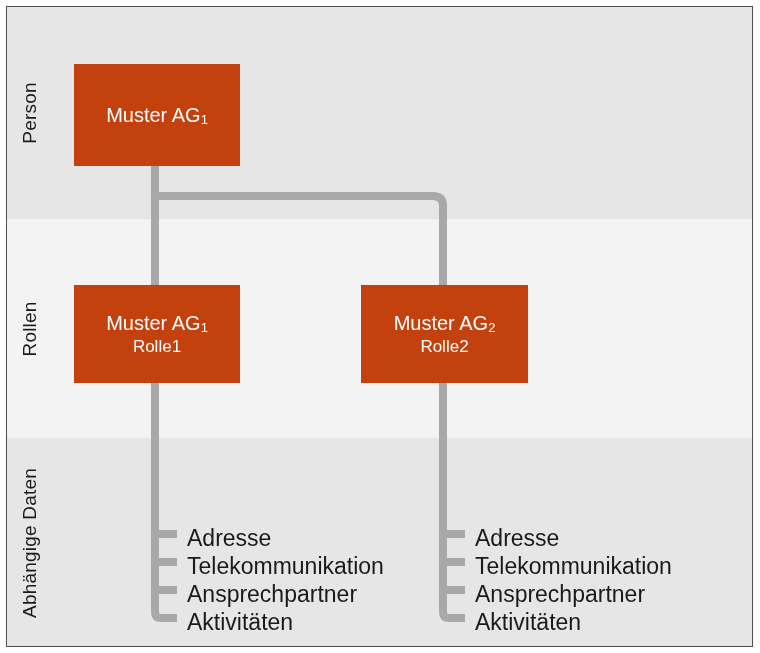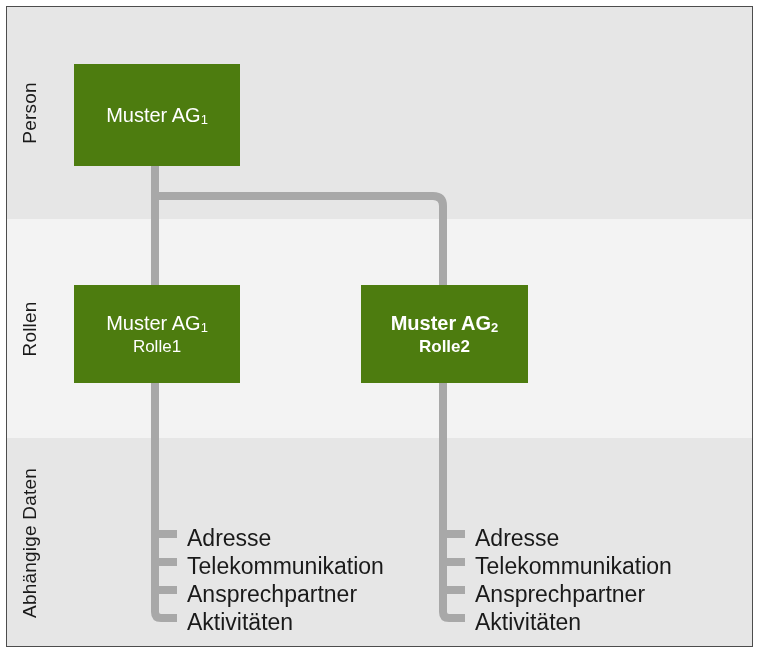--- a/index.html
+++ b/index.html
@@ -82,21 +82,21 @@
     left: 0;
     top: 0;
     width: 747px;
     height: 641px;
   }
 
   
   .node {
     position: absolute;
     box-sizing: border-box;
-    background: #4d7c0f;
+    background: #c2410c;
     color: #ffffff;
     display: flex;
     flex-direction: column;
     align-items: center;
     justify-content: center;
     text-align: center;
     line-height: 1.1;
   }
   .node .title {
     font-size: 20px;
@@ -109,21 +109,21 @@
     bottom: -2px;
   }
   .node .role {
     font-size: 17px;
     margin-top: 4px;
     white-space: nowrap;
   }
 
   .node-person { left: 67px; top: 57px;  width: 166px; height: 102px; }
   .node-role1  { left: 67px; top: 278px; width: 166px; height: 98px;  }
-  .node-role2  { left: 354px; top: 278px; width: 167px; height: 98px; font-weight: bold; }
+  .node-role2  { left: 354px; top: 278px; width: 167px; height: 98px; }
 
   
   .leaf-label {
     position: absolute;
     font-size: 23px;
     color: #1a1a1a;
     white-space: nowrap;
     line-height: 1;
   }
 </style>

